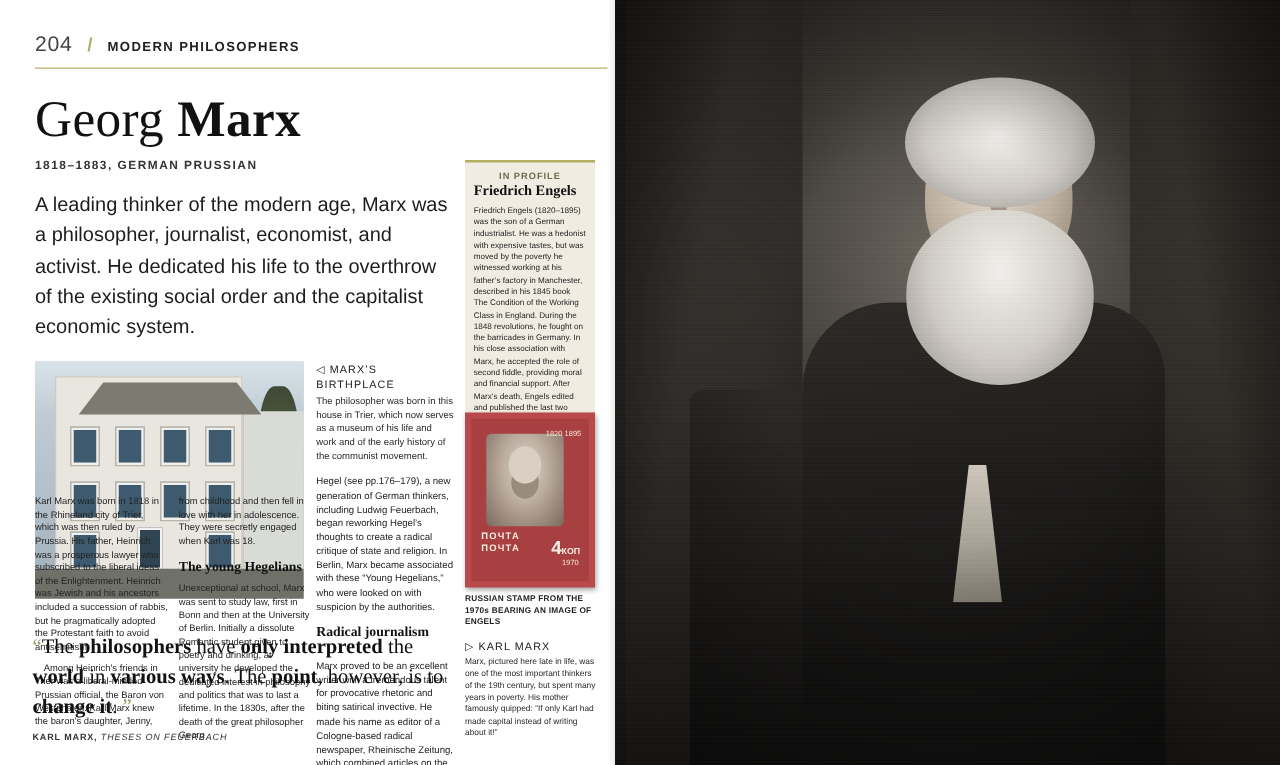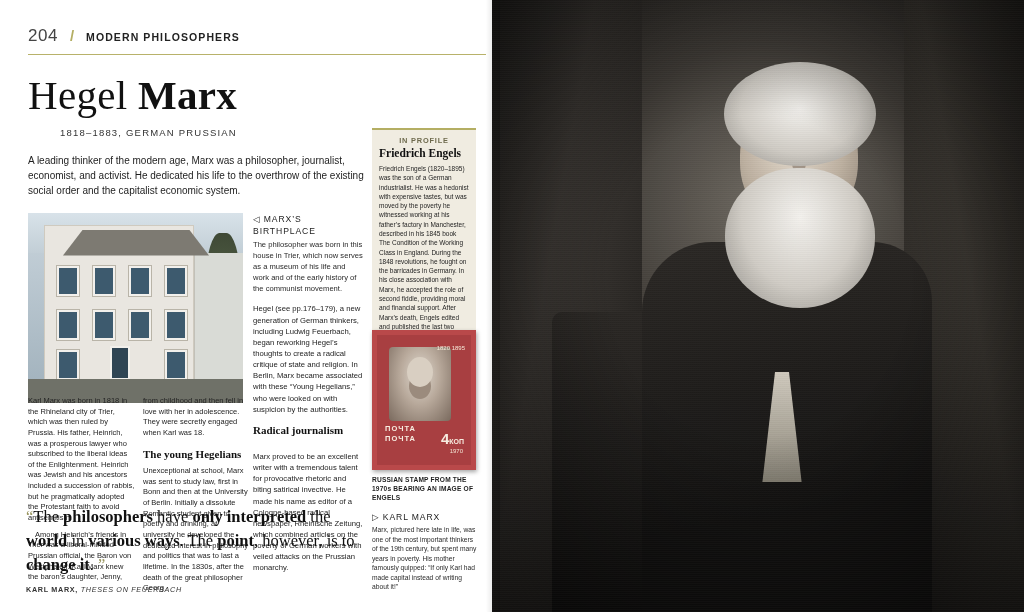--- a/index.html
+++ b/index.html
@@ -57,30 +57,29 @@
     font-size: 41px;
     font-weight: 400;
     letter-spacing: 0.3px;
     line-height: 1;
     color: #111;
   }
   h1.title b { font-weight: 700; }
   .subtitle {
     margin-top: 11px;
     font-size: 9.5px;
-    font-weight: 400;
+    font-weight: 700;
     letter-spacing: 1.2px;
     color: #333;
     text-transform: uppercase;
-    margin-left: 32px;
   }
   .standfirst {
     margin-top: 15px;
     width: 338px;
-    font-size: 10px;
+    font-size: 16px;
     line-height: 1.52;
     color: #1d1d1d;
   }
 
   
   .body-area {
     position: relative;
     margin-top: 14px;
     display: flex;
     gap: 10px;
@@ -402,21 +401,21 @@
 <div class="page">
 
   <div class="left-page">
 
     <div class="header-row">
       <span class="folio">204</span>
       <span class="slash">/</span>
       <span class="running-head">MODERN PHILOSOPHERS</span>
     </div>
 
-    <h1 class="title"><span>Hegel </span><b>Marx</b></h1>
+    <h1 class="title"><span>Georg </span><b>Marx</b></h1>
 
     <div class="subtitle">1818–1883, GERMAN PRUSSIAN</div>
 
     <div class="standfirst">A leading thinker of the modern age, Marx was a philosopher, journalist, economist, and activist. He dedicated his life to the overthrow of the existing social order and the capitalist economic system.</div>
 
     <div class="body-area">
       <div class="col-left">
         <div class="house-photo">
           <div class="sky"></div>
           <div class="tree"></div>

